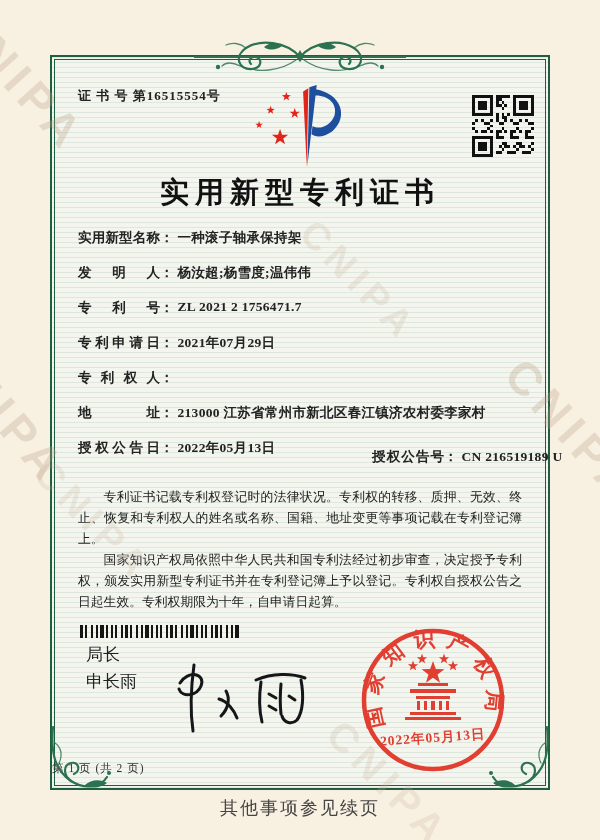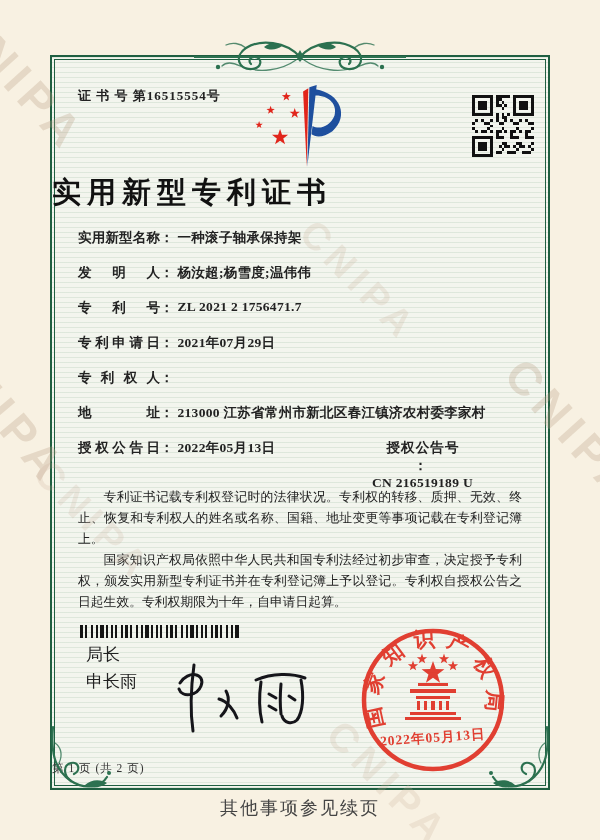--- a/index.html
+++ b/index.html
@@ -37,31 +37,31 @@
   .orn-br{right:-7px;bottom:-9px;transform:scaleX(-1);}
   .os{stroke:var(--green2);stroke-width:2.2;fill:none;stroke-linecap:round;}
   .os.thin{stroke-width:1.3;opacity:.8;}
   .osf{fill:var(--green2);stroke:none;}
   
   .cert-no{position:absolute;left:26px;top:30px;font-size:13px;
     letter-spacing:1px;color:#222;font-weight:700;}
   .logo{position:absolute;left:196px;top:26px;width:106px;height:88px;}
   .qr{position:absolute;left:420px;top:38px;width:62px;height:62px;
     shape-rendering:crispEdges;}
-  .title{position:absolute;left:0;right:0;top:116px;text-align:left;
+  .title{position:absolute;left:0;right:0;top:116px;text-align:center;
     font-size:29px;font-weight:700;letter-spacing:6px;color:#111;}
   
   .fields{position:absolute;left:26px;right:26px;top:172px;
     font-size:13.5px;color:#222;}
   .row{height:35px;display:flex;align-items:flex-start;position:relative;}
   .lbl{display:inline-block;width:82px;text-align:justify;
     text-align-last:justify;font-weight:600;white-space:nowrap;}
   .colon{font-weight:600;margin-right:4px;}
   .val{font-weight:600;letter-spacing:.3px;white-space:nowrap;}
-  .grant{position:absolute;left:294px;top:0;height:35px;display:flex;align-items:center;flex-direction:column;}
+  .grant{position:absolute;left:294px;top:0;height:35px;display:flex;align-items:center;}
   .grant .lbl{width:72px;}
   
   .paras{position:absolute;left:26px;right:26px;top:430px;font-size:12.8px;
     line-height:21px;color:#222;text-align:justify;}
   .paras p{margin:0;text-indent:2em;}
   
   .barcode{position:absolute;left:28px;top:568px;width:164px;height:13px;}
   .director{position:absolute;left:34px;top:584px;line-height:27px;
     font-family:"Liberation Sans","DejaVu Sans",sans-serif;
     font-size:17px;font-weight:400;color:#222;}

